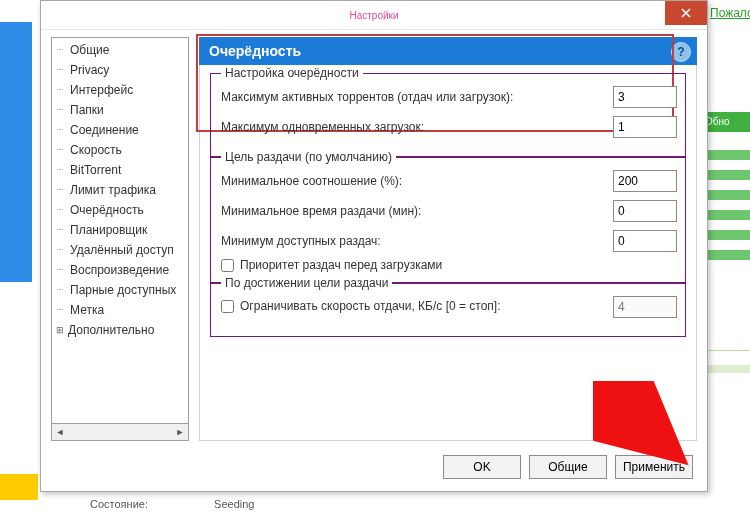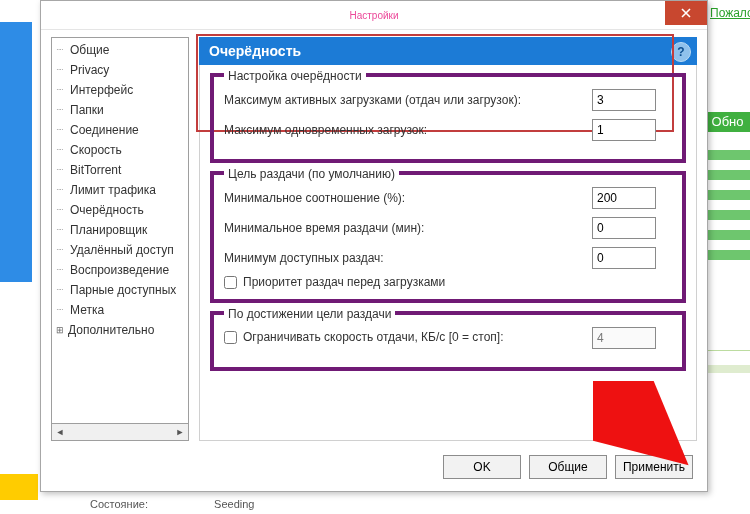--- a/index.html
+++ b/index.html
@@ -38,21 +38,21 @@
   .bg .ad2 {
     position: absolute;
     left: 0; top: 474px; width: 38px; height: 26px;
     background: #ffcc00;
   }
   .bg .link1 {
     position:absolute; left:710px; top:6px; color:#2aa12a; font-size:12px; text-decoration:underline;
   }
   .bg .rightbox1 {
     position:absolute; left:705px; top:112px; width:45px; height:20px;
-    background:#40b040; color:#fff; font-size:13px; text-align:center; line-height:20px;
+    background:#40b040; color:#fff; font-size:10px; line-height:20px;
   }
   .bg .bar {
     position:absolute; left:705px; width:45px; height:10px; background:#6ec66e;
   }
   .bg .info {
     position:absolute; left:672px; font-size:11px; color:#555;
   }
   .bg .bottomrow {
     position:absolute; left:90px; top:498px; font-size:11px; color:#555;
   }
@@ -176,23 +176,23 @@
     border:1px solid #b8daf5;
   }
   .panel-body {
     border: 1px solid #d0d0d0;
     border-top: none;
     padding: 8px 10px;
     height: 376px;
     box-sizing: border-box;
   }
   .group {
-    border: 4px solid #701a75;
-    padding: 4px 26px 10px 10px;
-    margin-bottom: 8px;
+    border: 1px solid #701a75;
+    padding: 4px 8px 10px 10px;
+    margin-bottom: 0;
     position: relative;
   }
   .group > .legend {
     position: relative;
     top: -12px;
     background: #fff;
     display: inline-block;
     padding: 0 4px;
     font-size: 12px;
     color: #333;
@@ -363,21 +363,21 @@
         <span>Очерёдность</span>
         <div class="help">?</div>
       </div>
       <div class="panel-body">
 
         <div class="hl" style="left:-3px; top:-3px; width:474px; height:94px;"></div>
 
         <div class="group">
           <span class="legend">Настройка очерёдности</span>
           <div class="row compact">
-            <label>Максимум активных загрузками (отдач или загрузок):</label>
+            <label>Максимум активных торрентов (отдач или загрузок):</label>
             <input type="text" value="3" style="">
           </div>
           <div class="row">
             <label>Максимум одновременных загрузок:</label>
             <input type="text" value="1" style="">
           </div>
         </div>
 
         <div class="group">
           <span class="legend">Цель раздачи (по умолчанию)</span>

